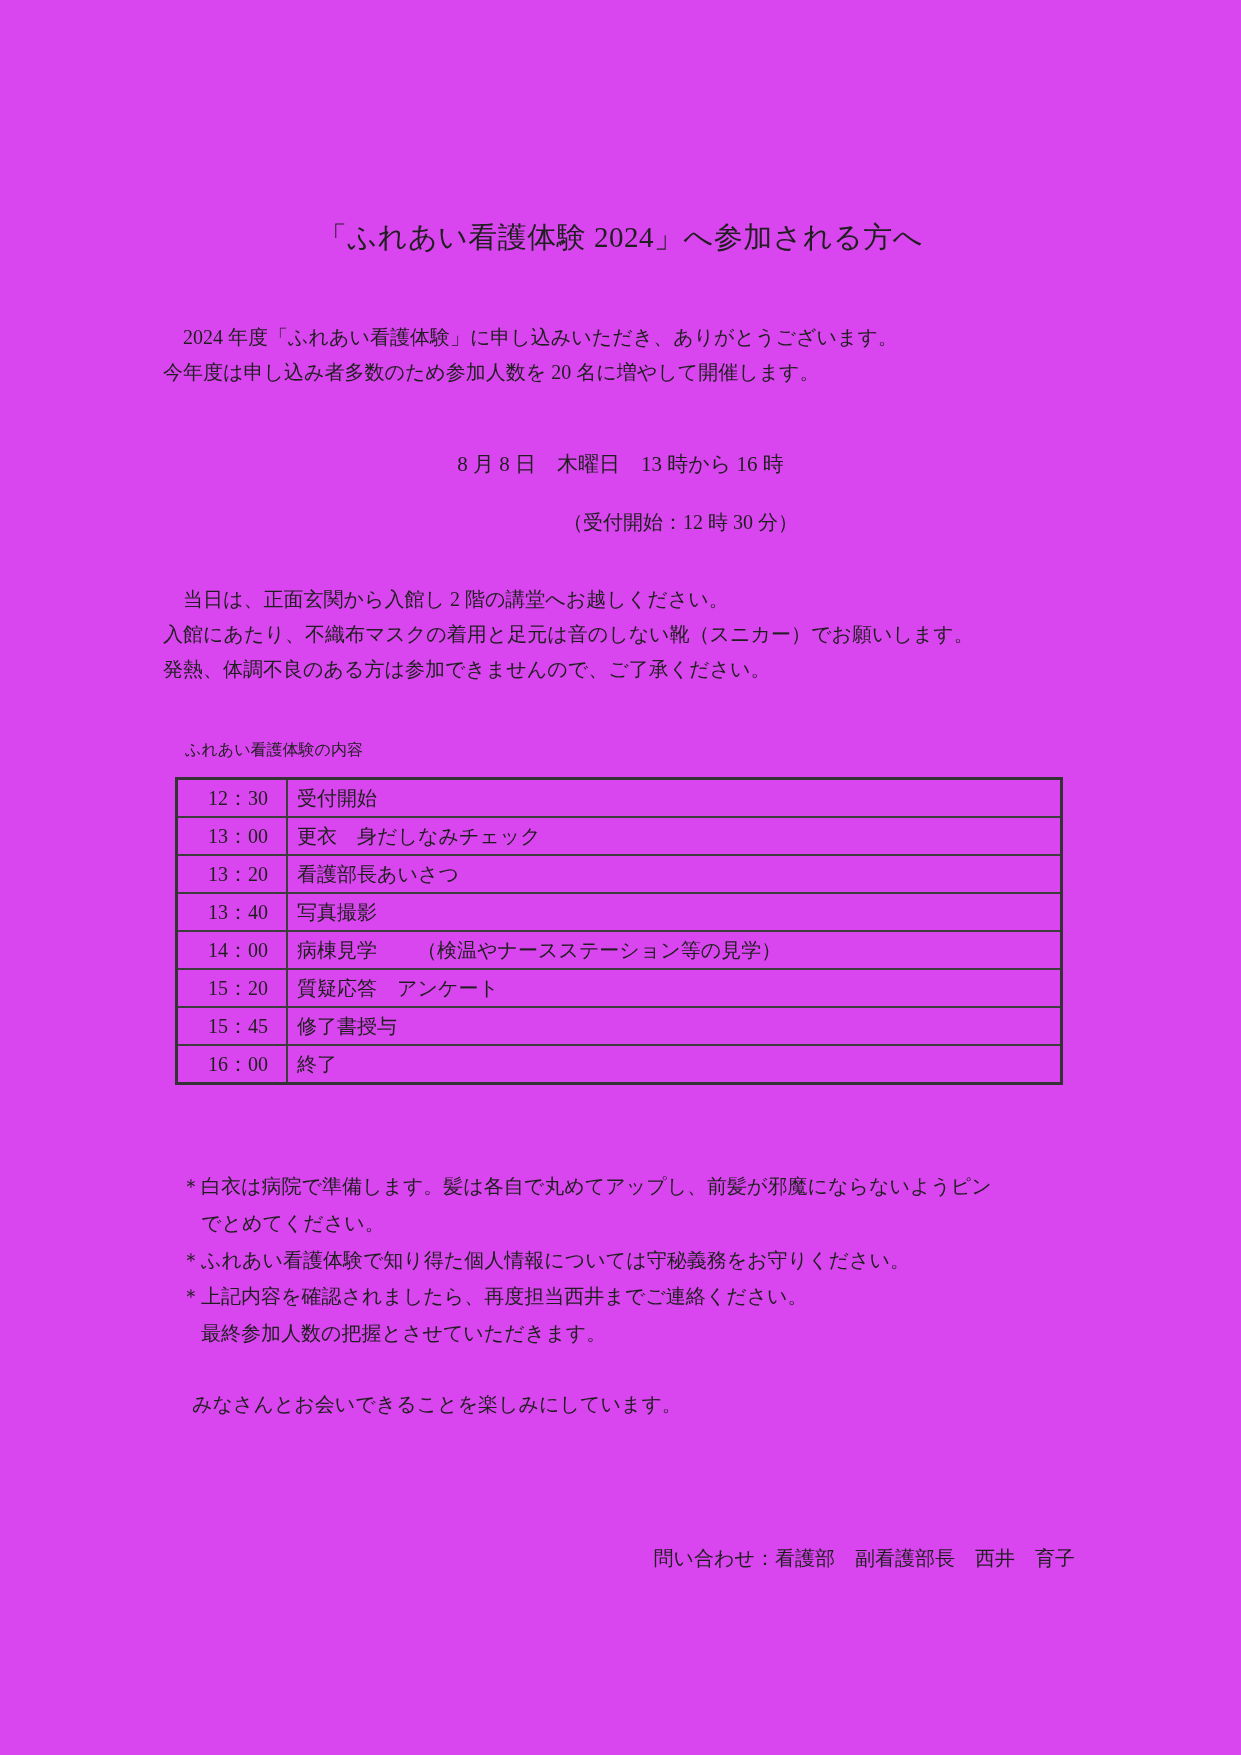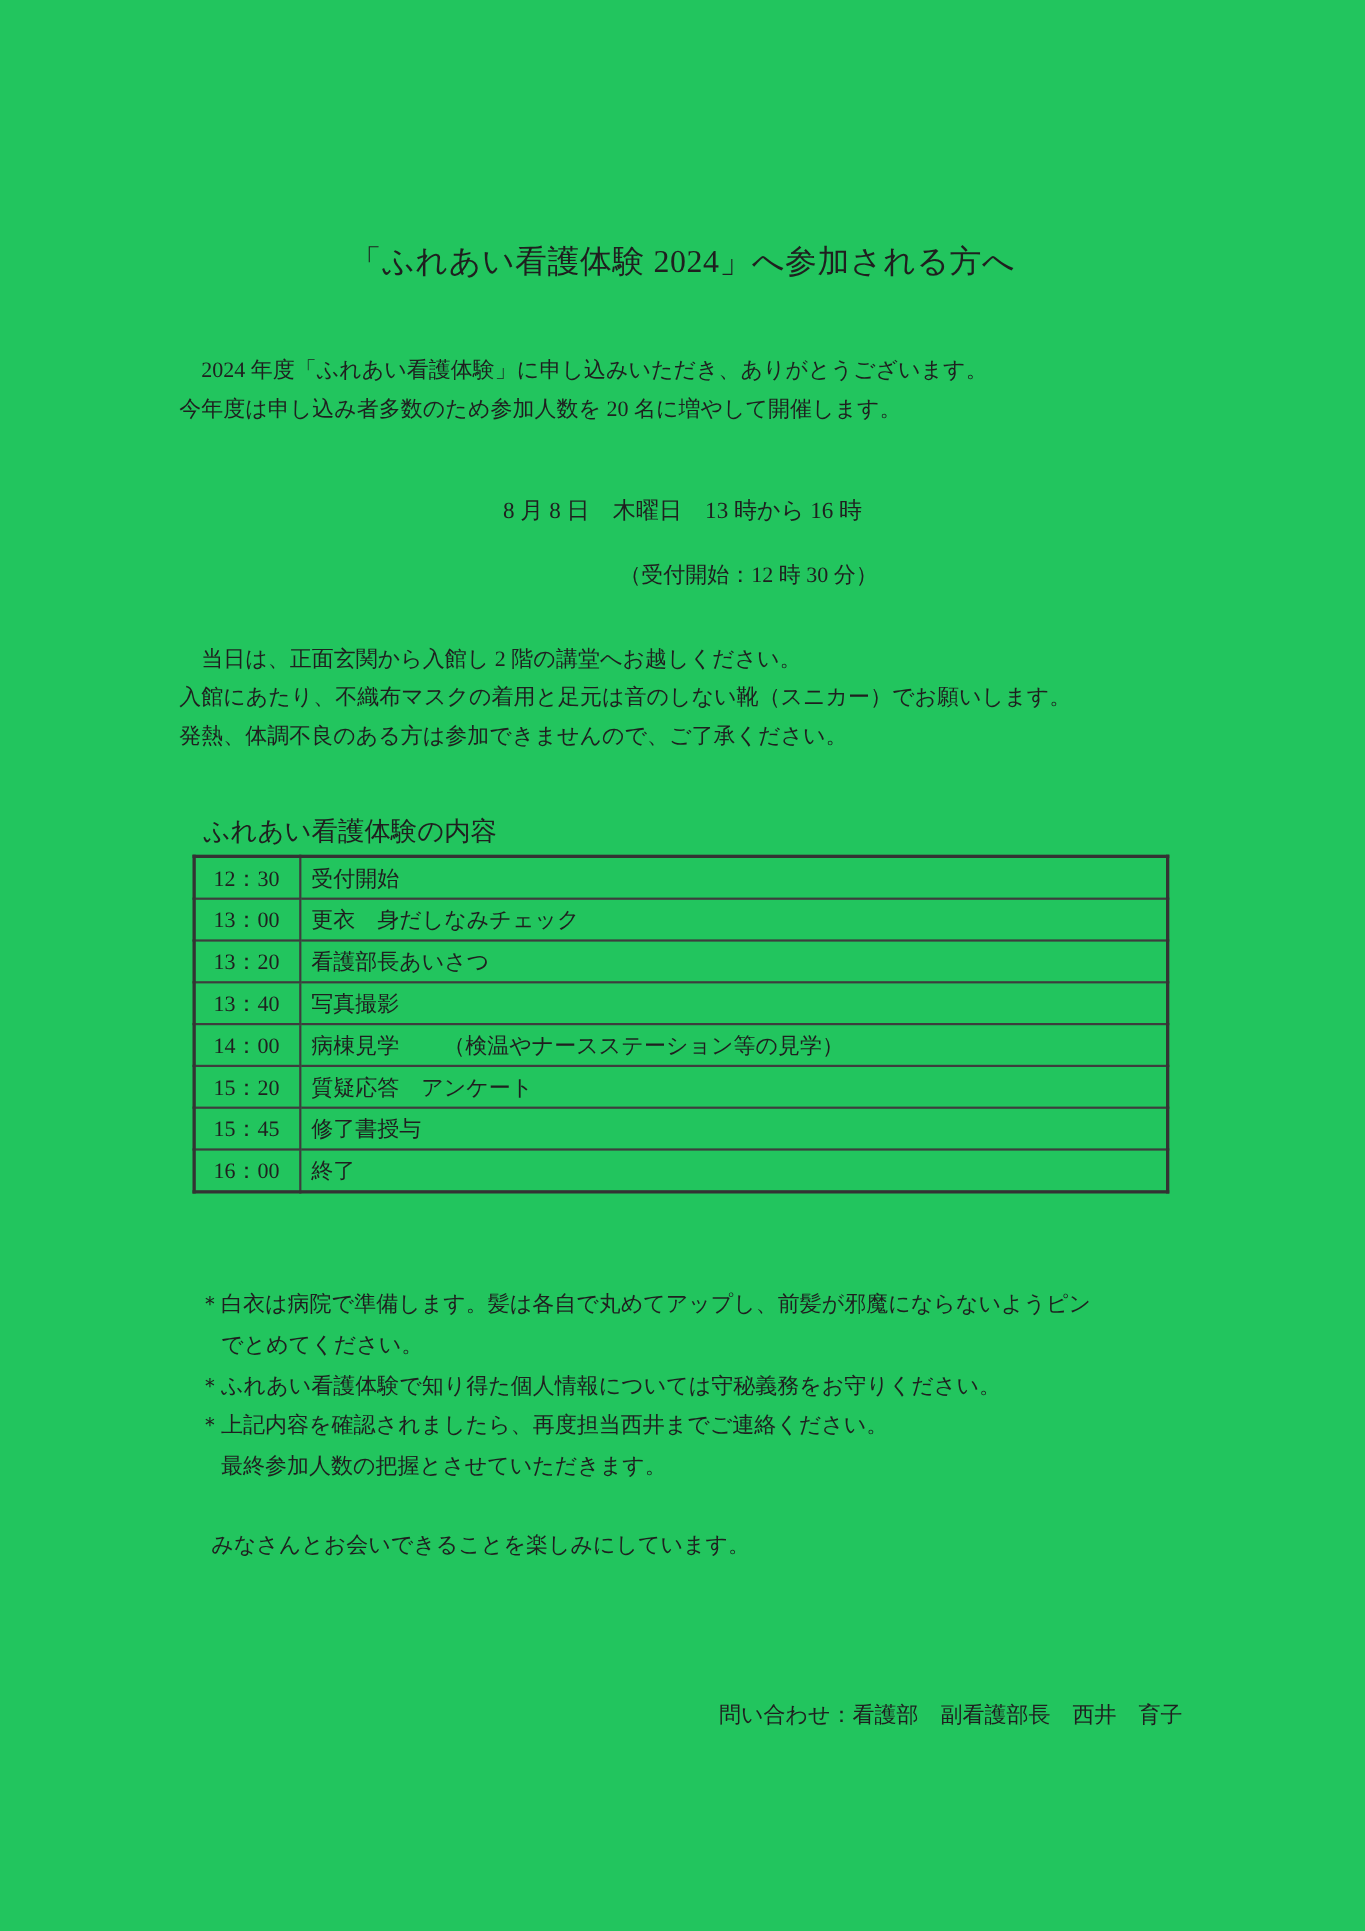--- a/index.html
+++ b/index.html
@@ -1,20 +1,20 @@
 <!DOCTYPE html>
 <html lang="ja"><head>
 <meta charset="utf-8">
 <style>
   html,body { margin:0; padding:0; background:#ffffff; }
   .page {
     position:relative;
     width:1241px;
     height:1755px;
-    background:#22c55e;
+    background:#d946ef;
     font-family:"Liberation Serif","DejaVu Serif",serif;
     color:#1f1f1f;
     overflow:hidden;
   }
   .doc-title {
     position:absolute; top:218px; left:0; width:100%;
     text-align:center;
     font-size:29px;
     letter-spacing:0.5px;
     white-space:pre;
@@ -34,36 +34,36 @@
     font-size:20px;
     white-space:pre;
   }
   .instructions {
     position:absolute; top:582px; left:163px; right:120px;
     font-size:20px; line-height:35px;
   }
   .line { white-space:pre; }
   .schedule-heading {
     position:absolute; top:740px; left:185px;
-    font-size:24px;
+    font-size:16px;
   }
   .schedule-table {
     position:absolute; top:777px; left:175px;
     width:888px;
     border-collapse:collapse;
     font-size:20px;
   }
   .schedule-table td {
     border:2px solid #3d3d3d;
     height:34px;
     white-space:pre;
     vertical-align:middle;
   }
   .schedule-table { border:3px solid #333333; }
-  .time-cell { width:77px; padding-left:16px;margin-top:44px; }
+  .time-cell { width:77px; padding-left:30px;margin-top:44px; }
   .activity-cell { padding-left:9px; }
   .notes {
     position:absolute; top:1168px; left:181px; right:100px;
     font-size:20px; line-height:36.8px;
   }
   .closing {
     position:absolute; top:1391px; left:192px;
     font-size:20px;
     white-space:pre;
   }

